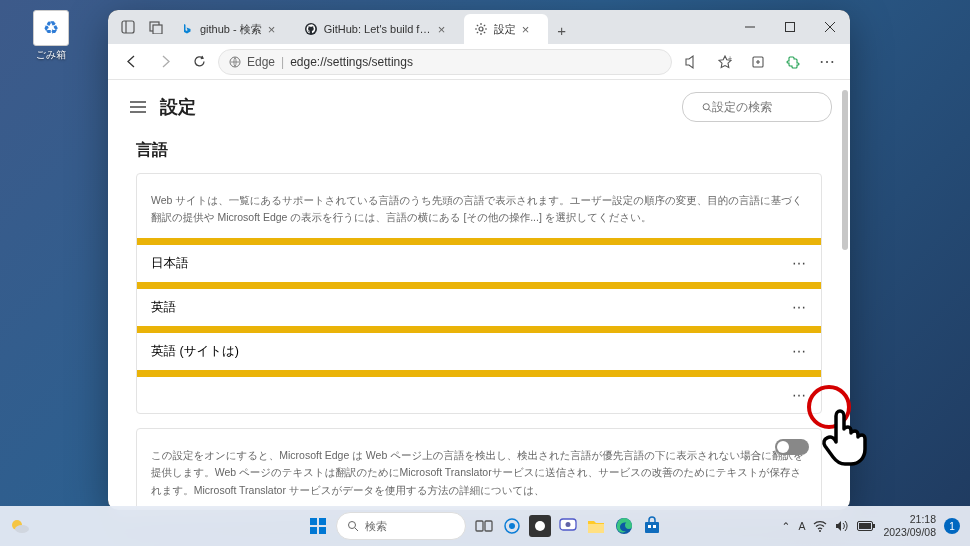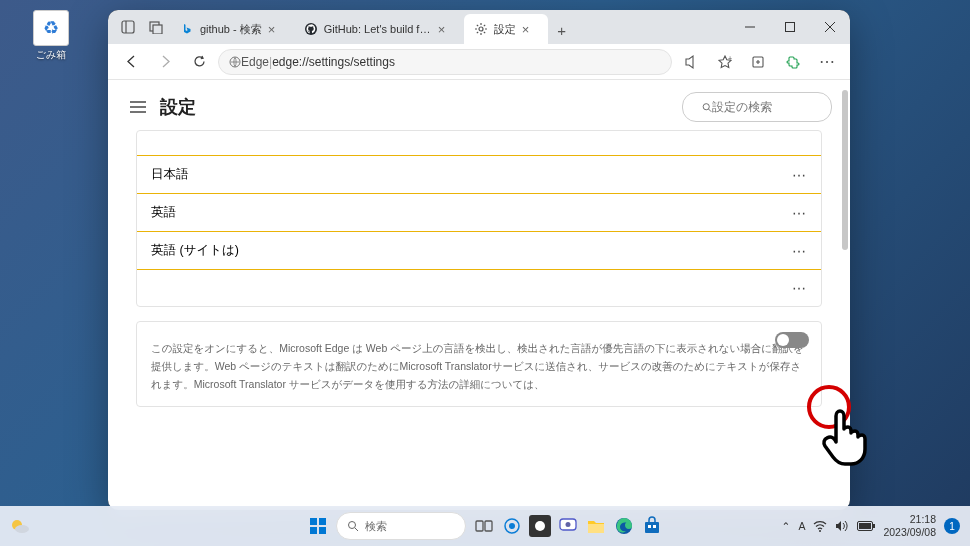--- a/index.html
+++ b/index.html
@@ -22,41 +22,41 @@
 .tab .ico { width:14px; height:14px; flex-shrink:0; }
 .tab .ttl { white-space:nowrap; overflow:hidden; text-overflow:ellipsis; flex:1; }
 .tab .cls { width:16px; font-size:13px; color:#666; }
 .newtab { width:28px; height:28px; display:flex; align-items:center; justify-content:center; font-size:15px; color:#555; cursor:pointer; }
 .wincontrols { display:flex; margin-left:auto; }
 .wc { width:40px; height:30px; display:flex; align-items:center; justify-content:center; font-size:11px; cursor:pointer; }
 
 
 .addrbar { height:36px; background:#fff; display:flex; align-items:center; padding:0 8px; gap:4px; border-bottom:1px solid #e5e5e5; }
 .nav-btn { width:30px; height:30px; display:flex; align-items:center; justify-content:center; border-radius:4px; color:#555; cursor:pointer; }
-.url { flex:1; height:26px; background:#f6f6f6; border:1px solid #e3e3e3; border-radius:13px; display:flex; align-items:center; padding:0 10px; font-size:12px; color:#555; }
+.url { flex:1; height:26px; background:#f6f6f6; border:1px solid #e3e3e3; border-radius:13px; display:flex; align-items:center; padding:0 10px; font-size:12px; color:#555; gap:6px; }
 .url .sep { color:#aaa; }
 .url .path { color:#333; }
 .tool-btn { width:30px; height:30px; display:flex; align-items:center; justify-content:center; color:#555; cursor:pointer; border-radius:4px; }
 
 
 .content { flex:1; background:#fff; overflow-y:auto; position:relative; }
 .scroll-ind { position:absolute; right:2px; top:10px; width:6px; height:160px; background:#c7c7c7; border-radius:3px; }
 .head-row { display:flex; align-items:center; padding:12px 18px 8px; }
 .menu-icon { width:24px; height:24px; display:flex; align-items:center; justify-content:center; cursor:pointer; margin-right:10px; }
 .page-title { font-size:18px; font-weight:600; color:#222; }
 .searchbox { margin-left:auto; height:30px; border:1px solid #ccc; border-radius:14px; display:flex; align-items:center; padding:0 19px; gap:0; width:150px; }
 .searchbox input { border:none; outline:none; font-size:12px; width:100px; background:transparent; }
 .section-title { font-size:16px; font-weight:600; padding:10px 28px 12px; color:#222; }
 
 .card { margin:0 28px 14px; border:1px solid #e3e3e3; border-radius:4px; background:#fff; }
 .card-head { padding:12px 14px; }
 .card-head .h { font-size:13px; font-weight:600; color:#222; display:flex; align-items:center; }
 .card-head .d { font-size:10.5px; color:#666; margin-top:6px; line-height:1.6; }
 .add-btn { margin-left:auto; border:1px solid #ccc; padding:4px 10px; border-radius:3px; font-size:11.5px; font-weight:normal; cursor:pointer; }
-.lang-row { padding:10px 14px; border-top:1px solid #eab308; display:flex; align-items:center; font-size:12.5px; }
+.lang-row { padding:10px 14px; border-top:7px solid #eab308; display:flex; align-items:center; font-size:12.5px; }
 .lang-row .more { margin-left:auto; font-size:14px; letter-spacing:1px; cursor:pointer; color:#444; }
 
 .card2 { margin:0 28px; border:1px solid #e3e3e3; border-radius:4px; padding:12px 14px; position:relative; }
 .card2 .h { font-size:13px; font-weight:600; color:#222; }
 .card2 .d { font-size:10.5px; color:#666; margin-top:6px; line-height:1.7; }
 .toggle-wrap { position:absolute; right:12px; top:10px; }
 .toggle { width:34px; height:16px; border-radius:8px; background:#888; position:relative; cursor:pointer; }
 .toggle .knob { width:12px; height:12px; background:#fff; border-radius:50%; position:absolute; top:2px; left:2px; }
 
 
@@ -209,23 +209,25 @@
       <div class="page-title">設定</div>
       <div class="searchbox">
         <svg width="13" height="13" viewBox="0 0 13 13">
             <circle cx="5.5" cy="5.5" r="4" fill="none" stroke="#666" stroke-width="1.2"></circle>
             <line x1="8.5" y1="8.5" x2="12" y2="12" stroke="#666" stroke-width="1.2"></line>
           </svg>
         <input placeholder="設定の検索" style="">
       </div>
     </div>
 
+    <div class="section-title">言語</div>
 
     <div class="card">
       <div class="card-head">
+        <div class="d">Web サイトは、一覧にあるサポートされている言語のうち先頭の言語で表示されます。ユーザー設定の順序の変更、目的の言語に基づく翻訳の提供や Microsoft Edge の表示を行うには、言語の横にある [その他の操作...] を選択してください。</div>
       </div>
       <div class="lang-row">
         <span>日本語</span>
         <span class="more">⋯</span>
       </div>
       <div class="lang-row">
         <span>英語</span>
         <span class="more">⋯</span>
       </div>
       <div class="lang-row">

